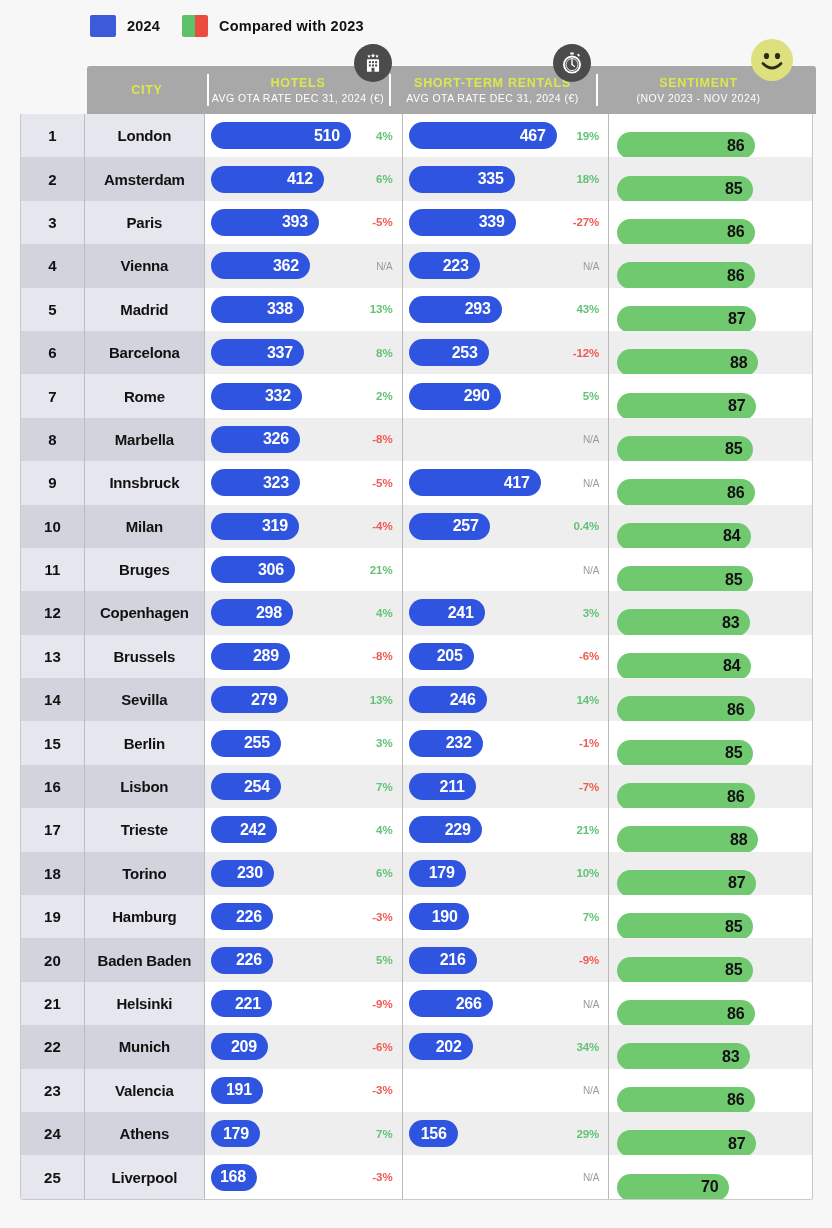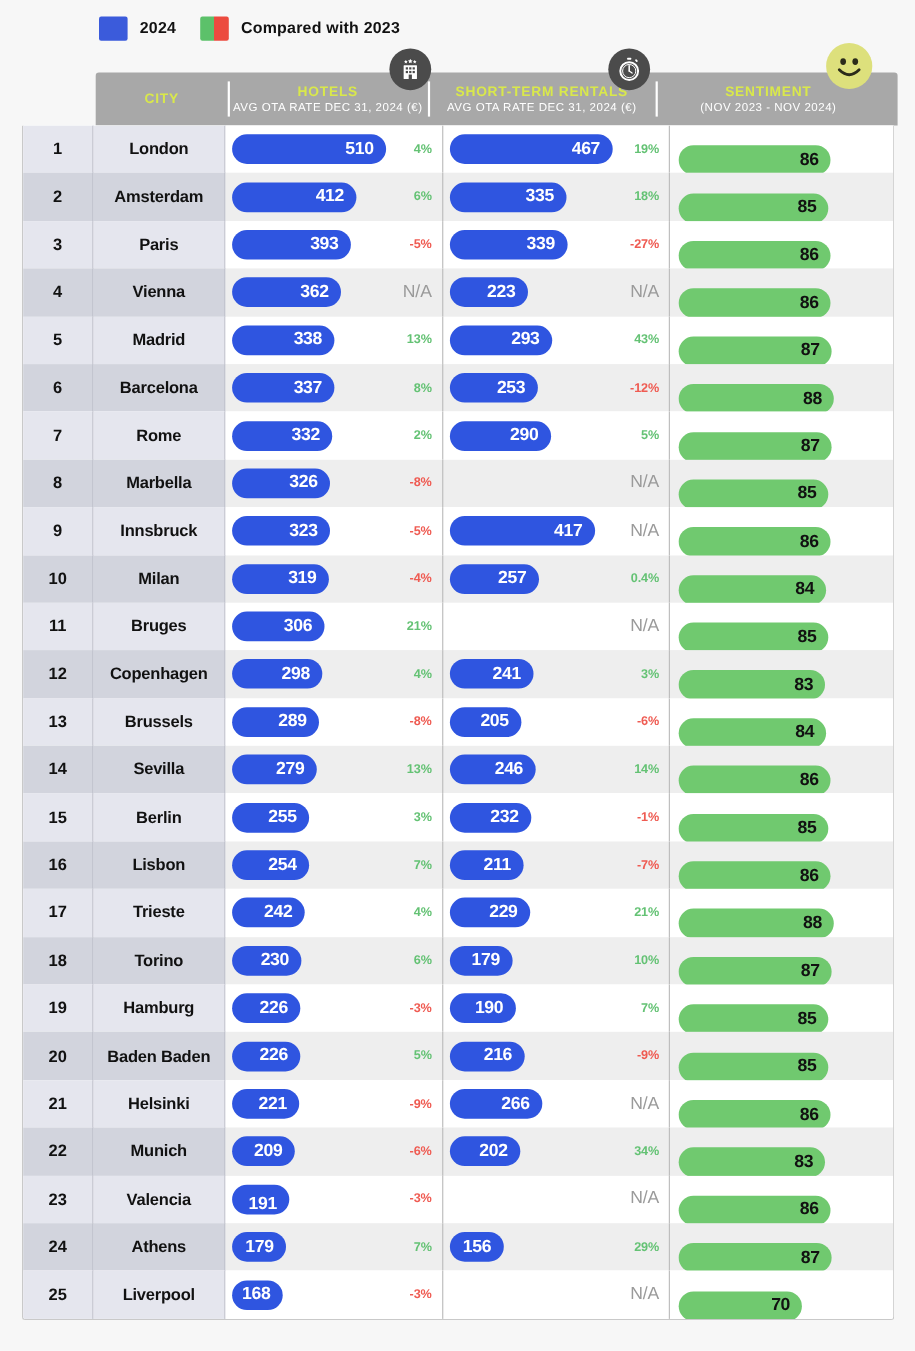--- a/index.html
+++ b/index.html
@@ -82,21 +82,21 @@
   .bar.blue{background:#2f55e0;}
   .bar.green{background:#70c96f;}
   .bar-val{font-size:16px;font-weight:bold;color:#fff;letter-spacing:-.3px;}
   .bar.green .bar-val{color:#111;}
   .pct{
     position:absolute;right:9px;top:50%;transform:translateY(-50%);
     font-size:11.5px;font-weight:bold;letter-spacing:-.1px;white-space:nowrap;
   }
   .pct.pos{color:#64c274;}
   .pct.neg{color:#ef5b52;}
-  .pct.na{color:#9a9a9a;font-weight:normal;font-size:16px;}
+  .pct.na{color:#9a9a9a;font-weight:normal;font-size:10px;}
   .c-sent .barwrap{padding-left:8px;margin-top:20px;}
 </style>
 </head>
 <body>
 
 <div class="page">
 
   <div class="legend">
     <div class="legend-item">
       <span class="swatch blue"></span>
@@ -840,21 +840,21 @@
       </div>
       <div class="row odd">
         <div class="cell c-rank">
           <span class="rank-txt">23</span>
         </div>
         <div class="cell c-city">
           <span class="city-txt">Valencia</span>
         </div>
         <div class="cell c-hotel">
           <div class="barwrap">
-            <div class="bar blue" style="width: 52px; align-items: flex-end;">
+            <div class="bar blue" style="width: 52px;">
               <span class="bar-val">191</span>
             </div>
             <span class="pct neg">-3%</span>
           </div>
         </div>
         <div class="cell c-str">
           <div class="barwrap">
             <span class="pct na">N/A</span>
           </div>
         </div>

